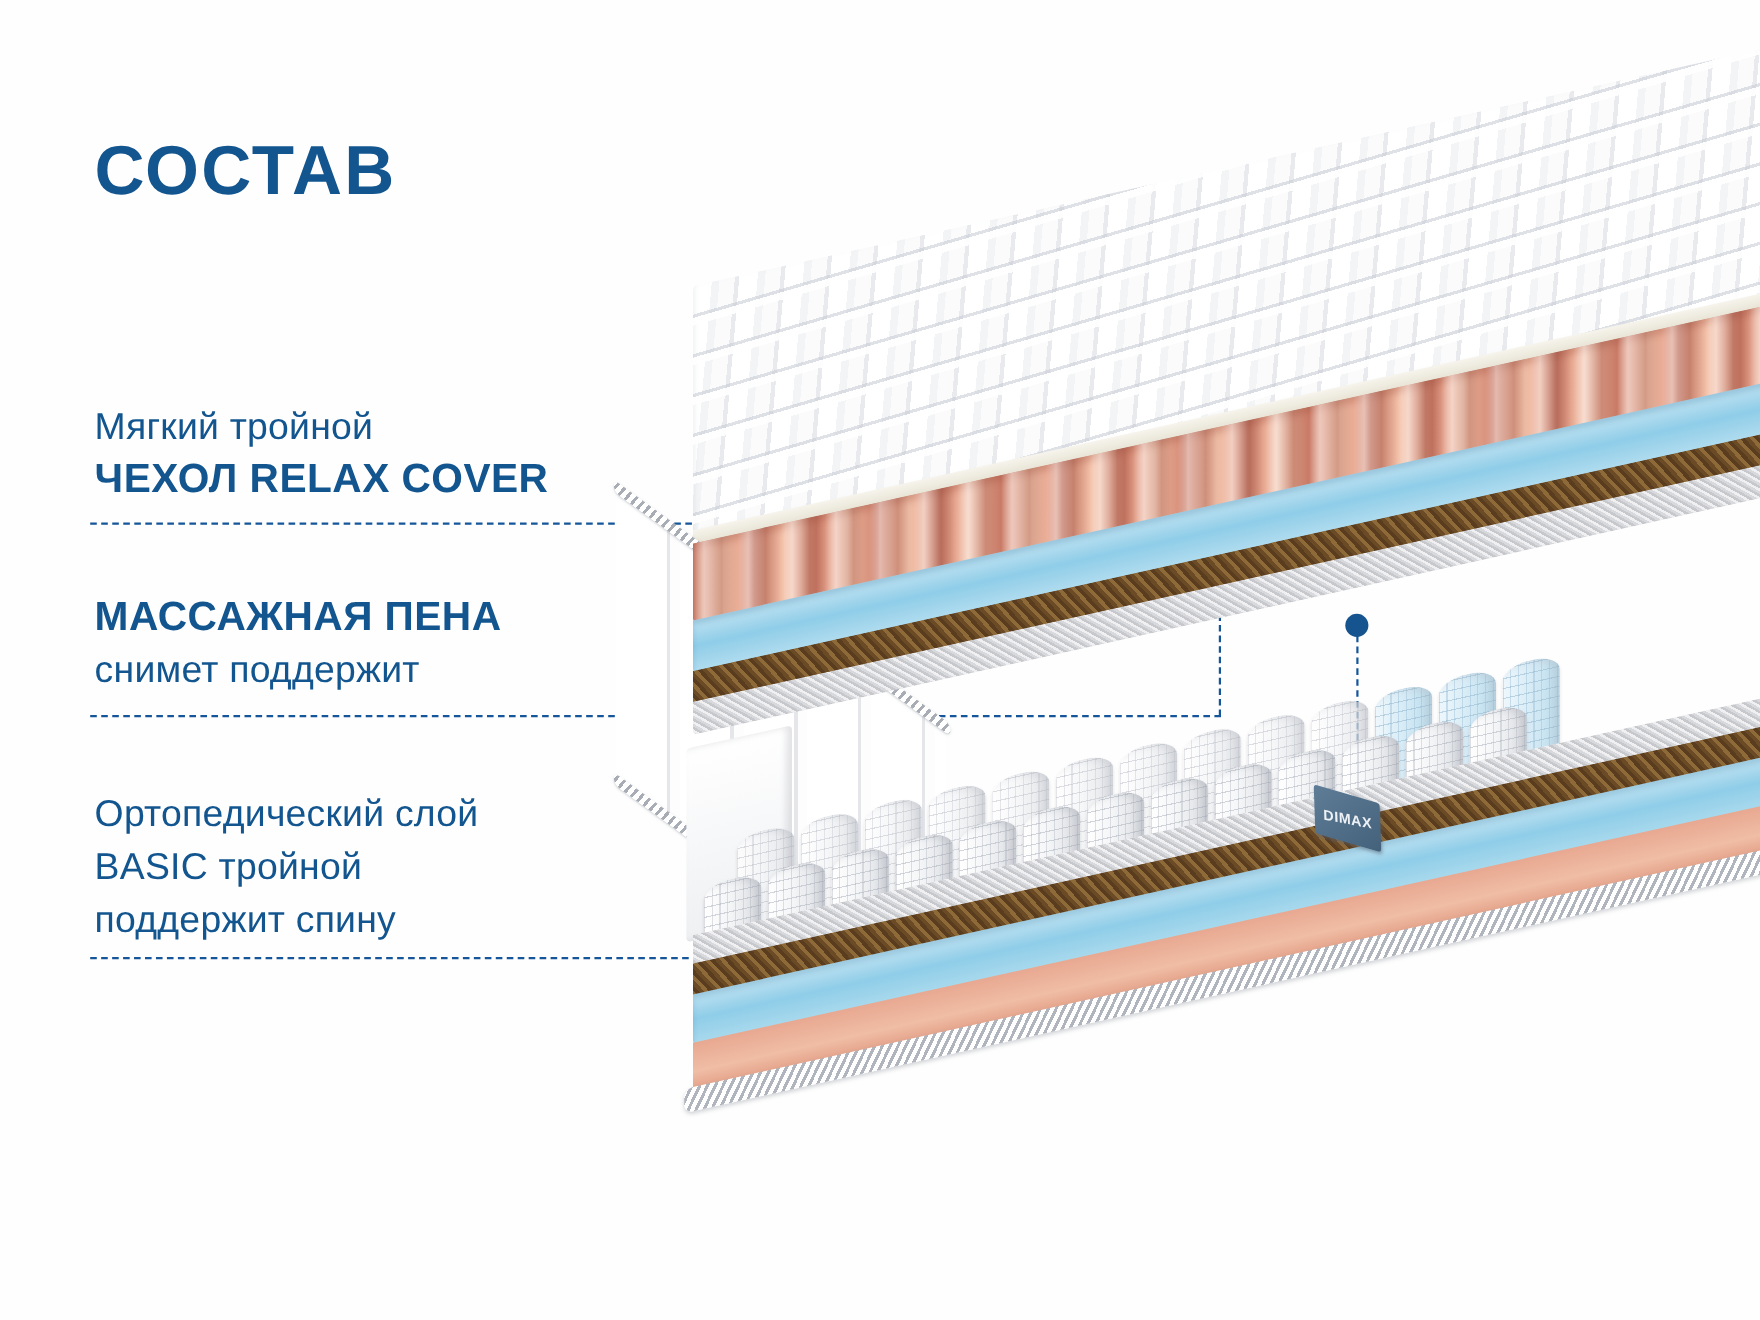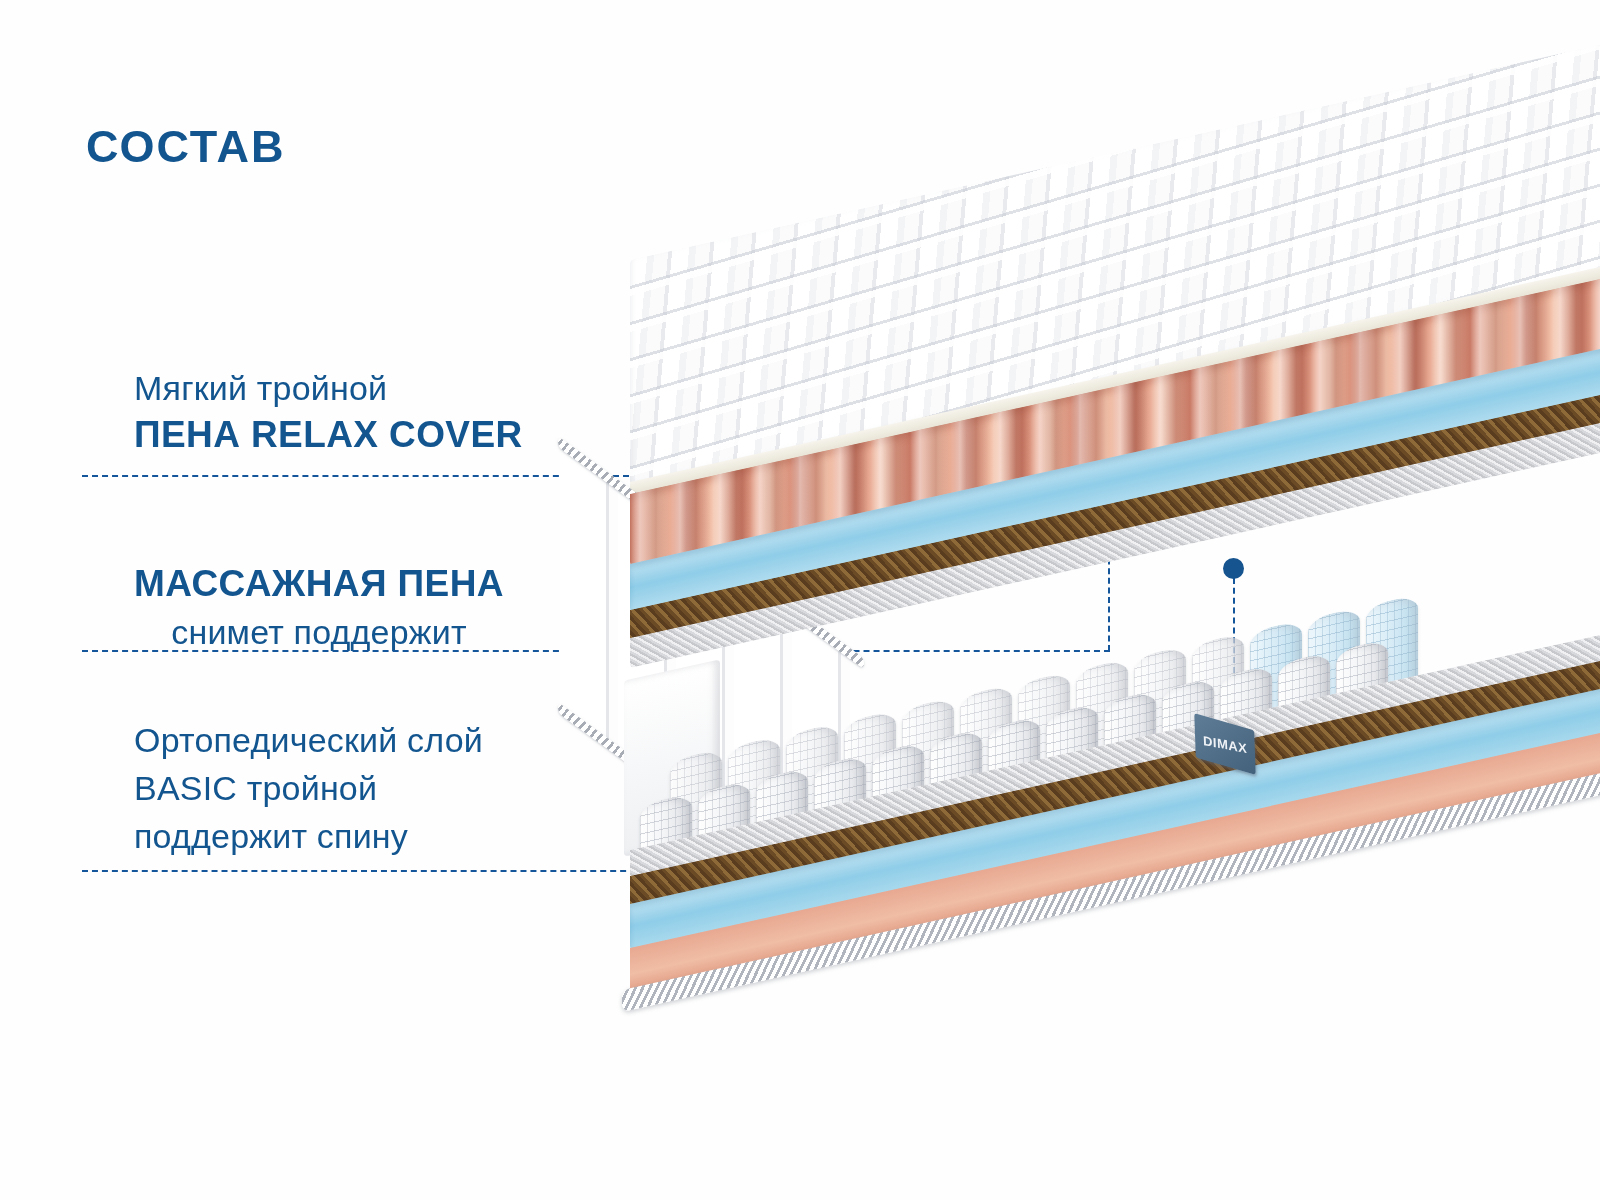--- a/index.html
+++ b/index.html
@@ -16,39 +16,39 @@
     position:relative;
     width:1600px; height:1200px;
     background:#fefefe;
     overflow:hidden;
   }
 
   
   #page-title {
     position:absolute;
     left:86px; top:124px;
-    font-size:45px;
+    font-size:63px;
     font-weight:bold;
     letter-spacing:2px;
     color:#12558f;
     line-height:1;
     white-space:nowrap;
   }
 
   
   .callout { position:absolute; left:86px; color:#12558f; }
-  .callout .ln { display:block; white-space:nowrap;margin-left:48px; }
+  .callout .ln { display:block; white-space:nowrap; }
   .ln.light  { font-weight:400; }
   .ln.bold   { font-weight:bold; }
 
   #callout-cover   { top:366px; }
   #callout-cover   .ln.light { font-size:34px; line-height:44px; letter-spacing:.2px; }
   #callout-cover   .ln.bold  { font-size:37px; line-height:50px; letter-spacing:.4px; }
 
-  #callout-foam    { top:559px;text-align:center; }
+  #callout-foam    { top:536px; }
   #callout-foam    .ln.bold  { font-size:37px; line-height:50px; letter-spacing:.4px; }
   #callout-foam    .ln.light { font-size:34px; line-height:46px; letter-spacing:.2px; }
 
   #callout-ortho   { top:716px; }
   #callout-ortho   .ln { font-size:34px; line-height:48px; letter-spacing:.2px; }
   #callout-ortho   .ln .strong { font-weight:normal; }
 
   
   .lead-h {
     position:absolute;
@@ -357,21 +357,21 @@
 </style>
 </head>
 <body>
 
 <div id="stage">
 
   <div id="page-title">СОСТАВ</div>
 
   <div class="callout" id="callout-cover">
     <span class="ln light">Мягкий тройной</span>
-    <span class="ln bold">ПЕНА RELAX COVER</span>
+    <span class="ln bold">ЧЕХОЛ RELAX COVER</span>
   </div>
 
   <div class="callout" id="callout-foam">
     <span class="ln bold">МАССАЖНАЯ ПЕНА</span>
     <span class="ln light">снимет поддержит</span>
   </div>
 
   <div class="callout" id="callout-ortho">
     <span class="ln">Ортопедический слой</span>
     <span class="ln"><span class="strong">BASIC</span><span> тройной</span></span>

